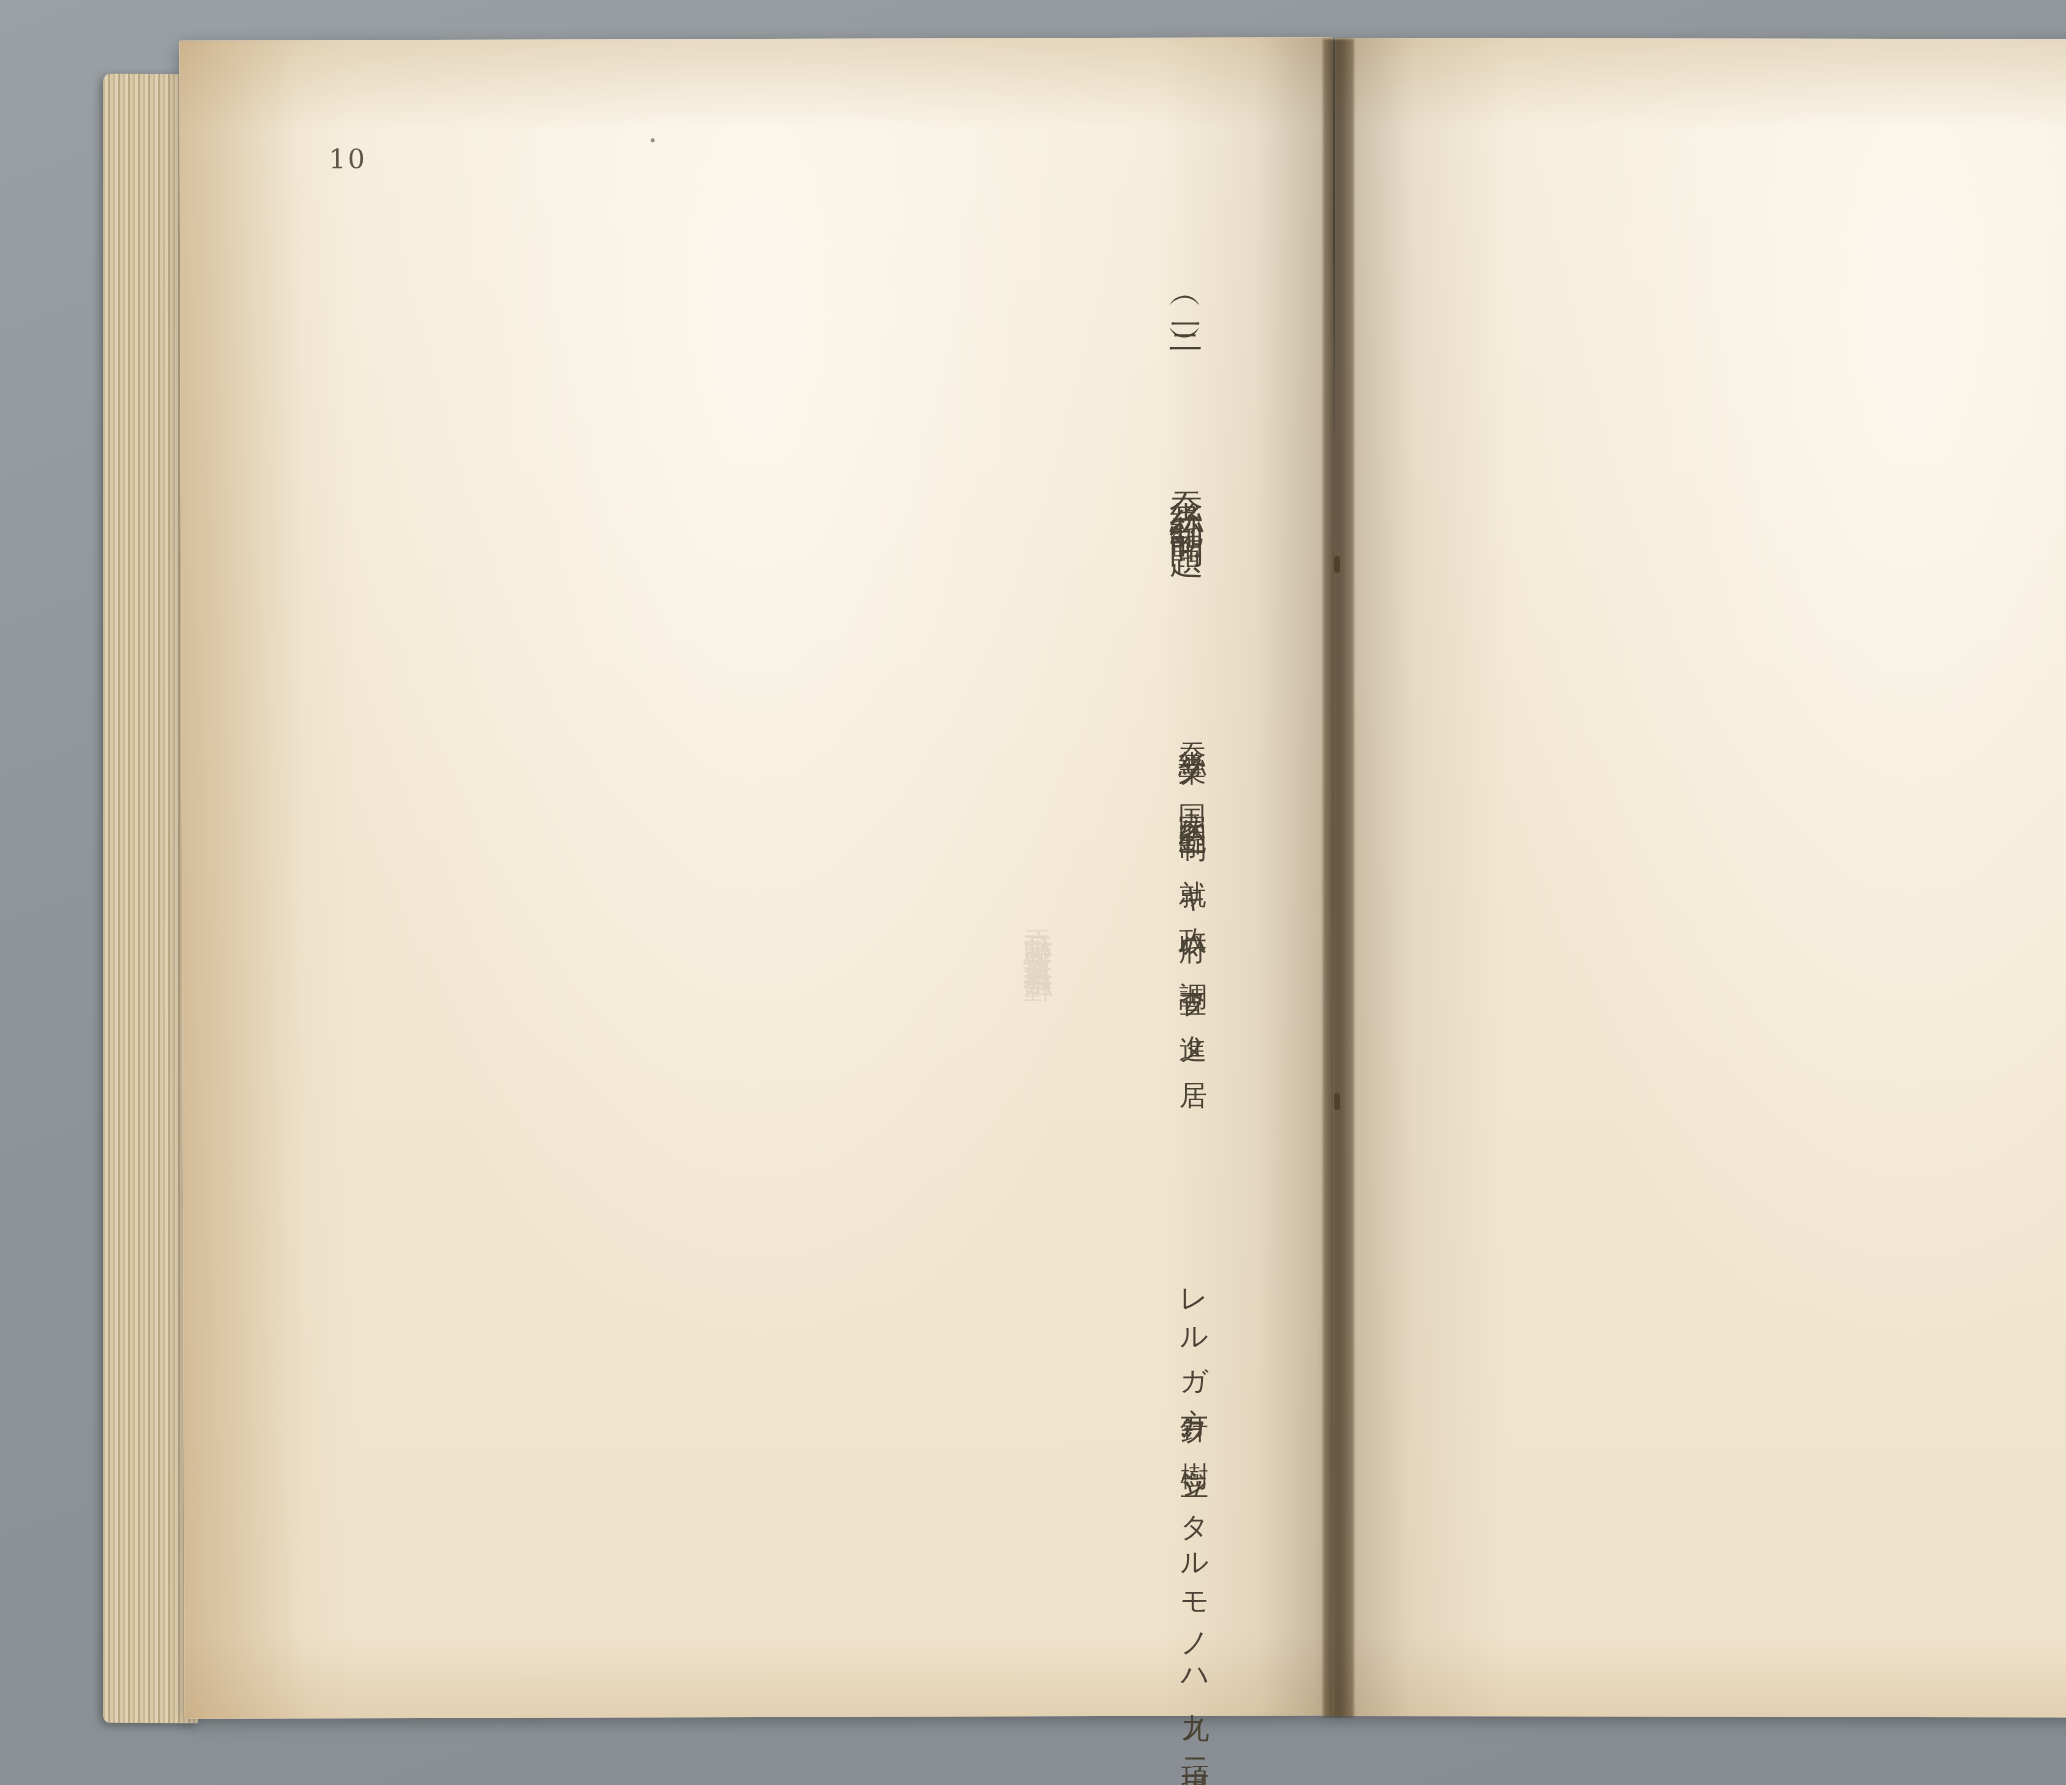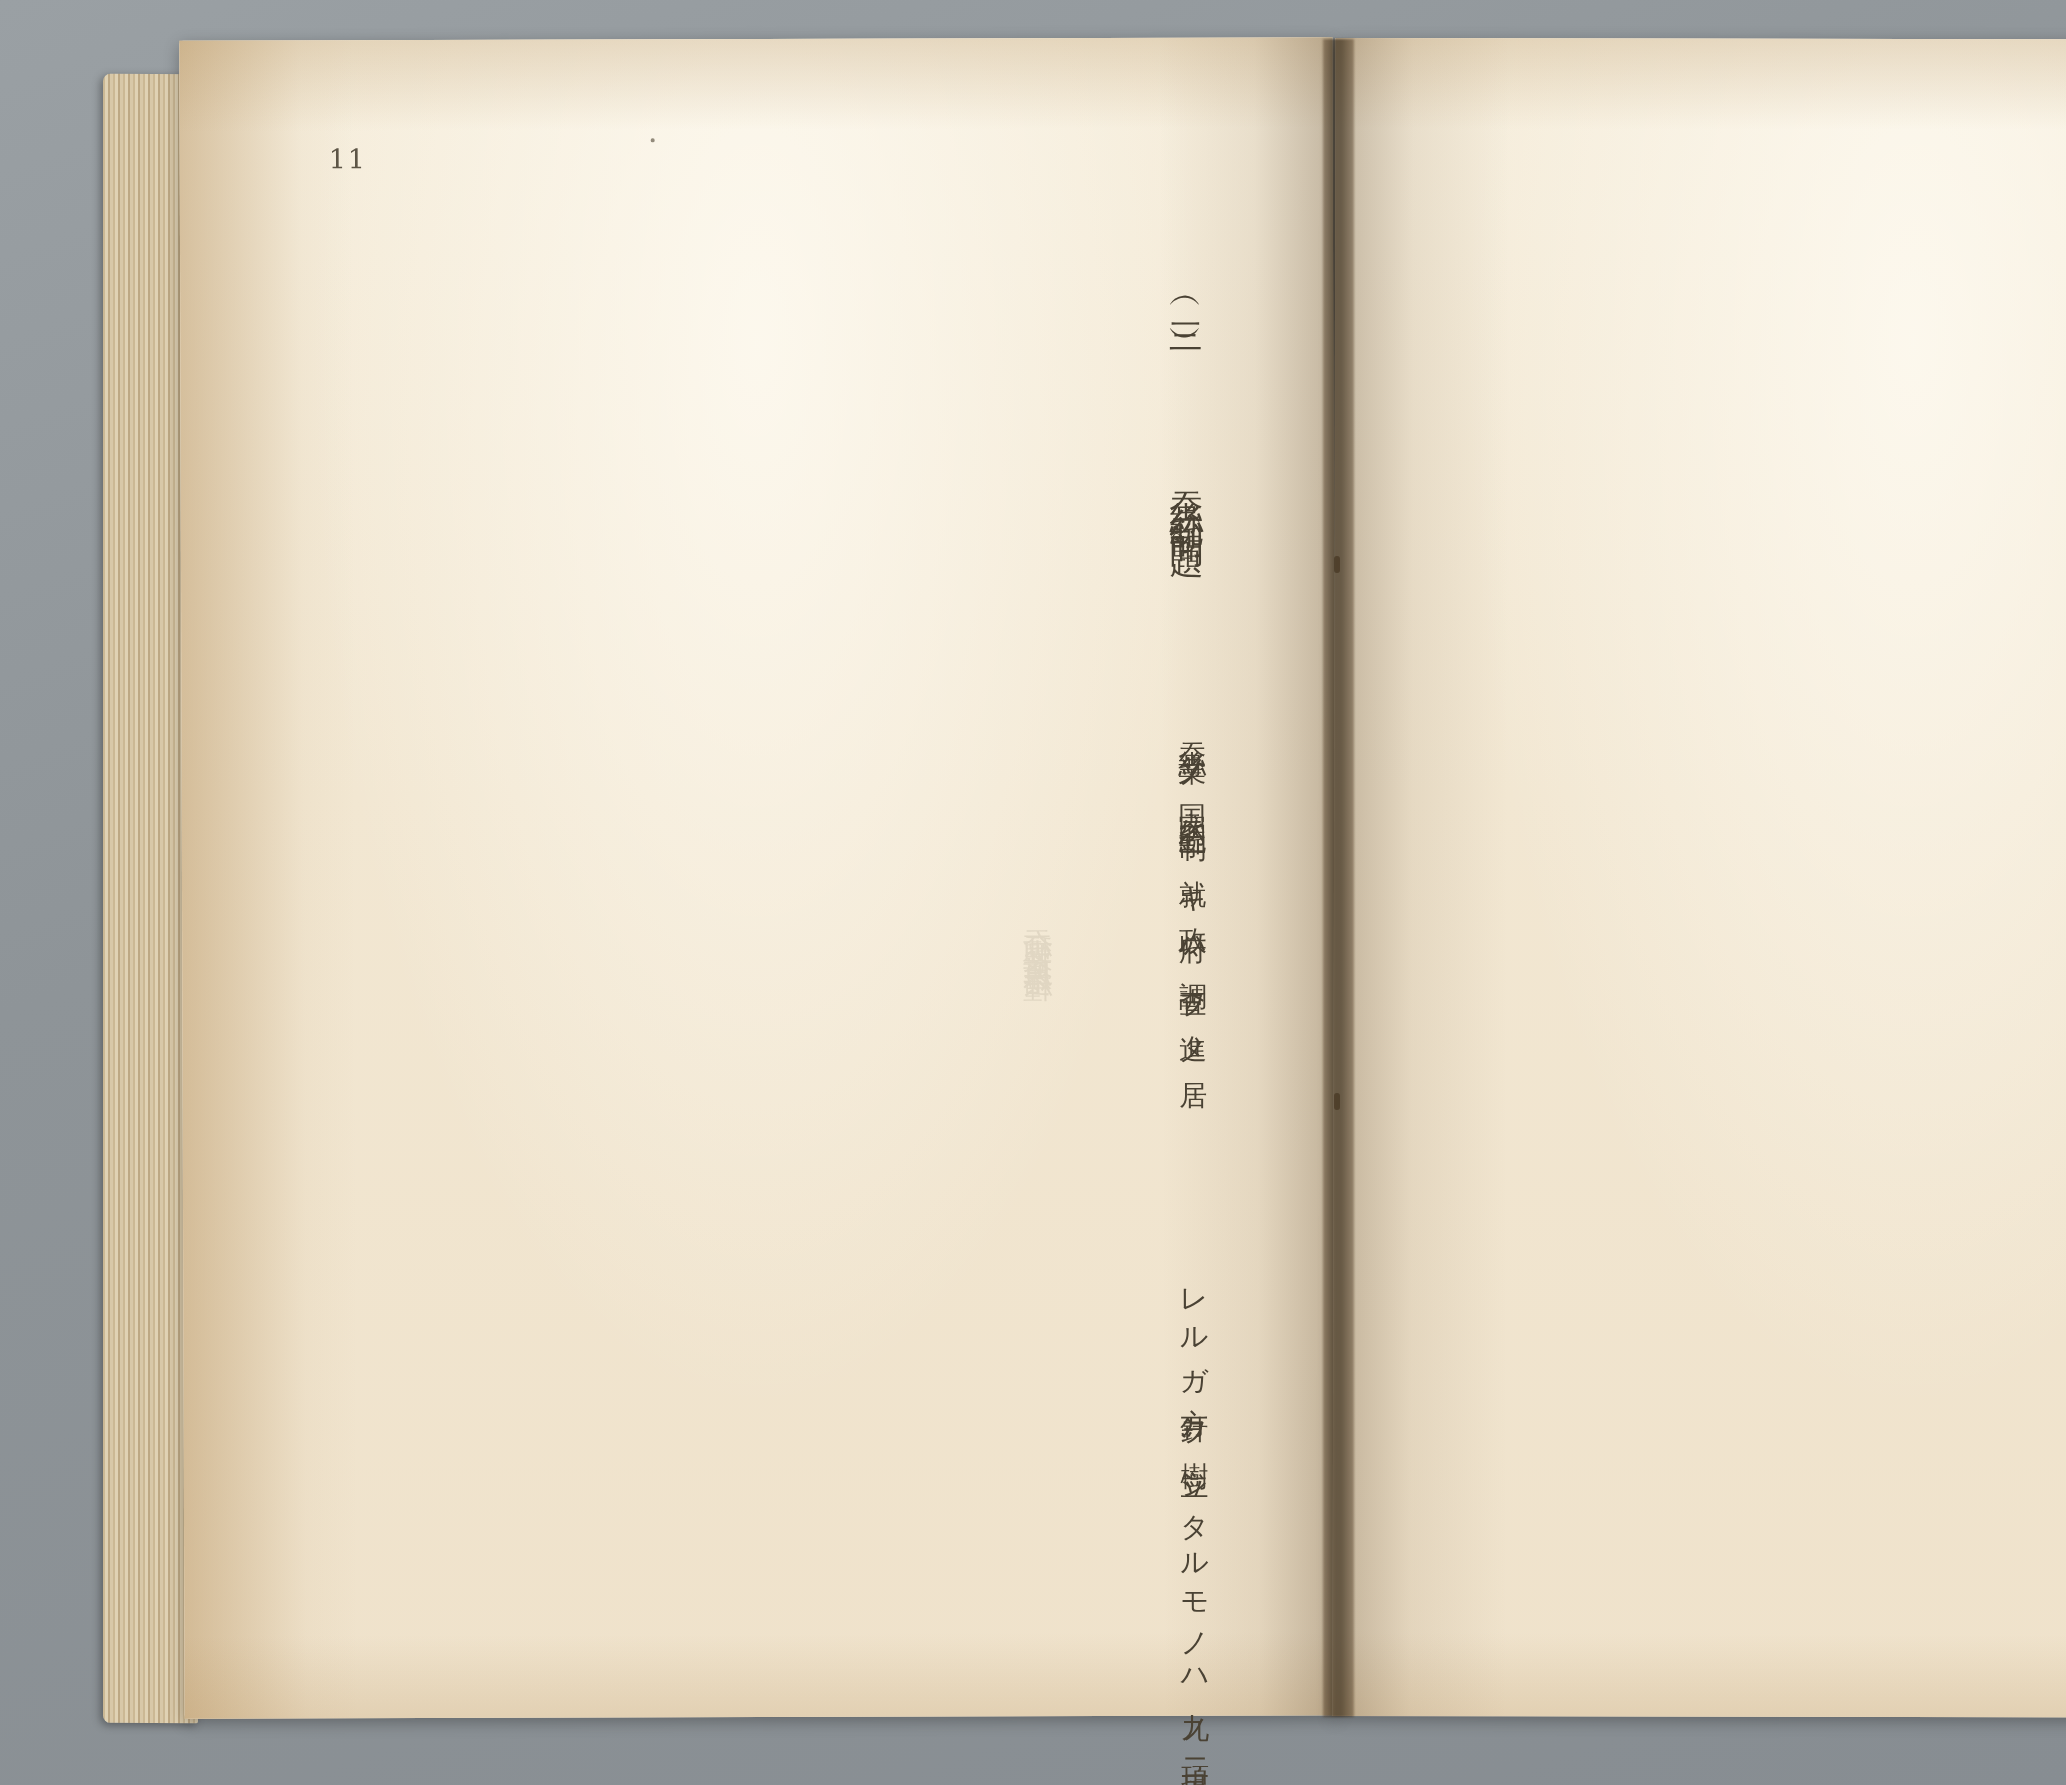--- a/index.html
+++ b/index.html
@@ -214,21 +214,21 @@
 
     <div class="leaf" id="leaf-left">
       <div class="leaf-inner"></div>
       <div class="stain-a"></div>
       <div class="stain-top"></div>
       <div class="stain-bot"></div>
       <div class="showthrough">蚕種製造所原蚕種</div>
       <div class="gutter"></div>
       <div class="fleck" style="left:471px; top:99px;"></div>
 
-      <div class="folio" id="folio-left">11</div>
+      <div class="folio" id="folio-left">10</div>
 
       <div class="page-body" id="body-left">
         <div class="vcols">
           <div class="vline heading indent1">（三）</div>
           <div class="vline heading indent2">蚕絲統制問題。</div>
           <div class="vline indent2">蚕絲業ノ国家的統制ニ就キ政府ハ調査ヲ進メ居</div>
           <div class="vline indent3">レルガ方針ヲ樹立シタルモノハ九ノ二項目ナリ。</div>
 
         </div>
       </div>

